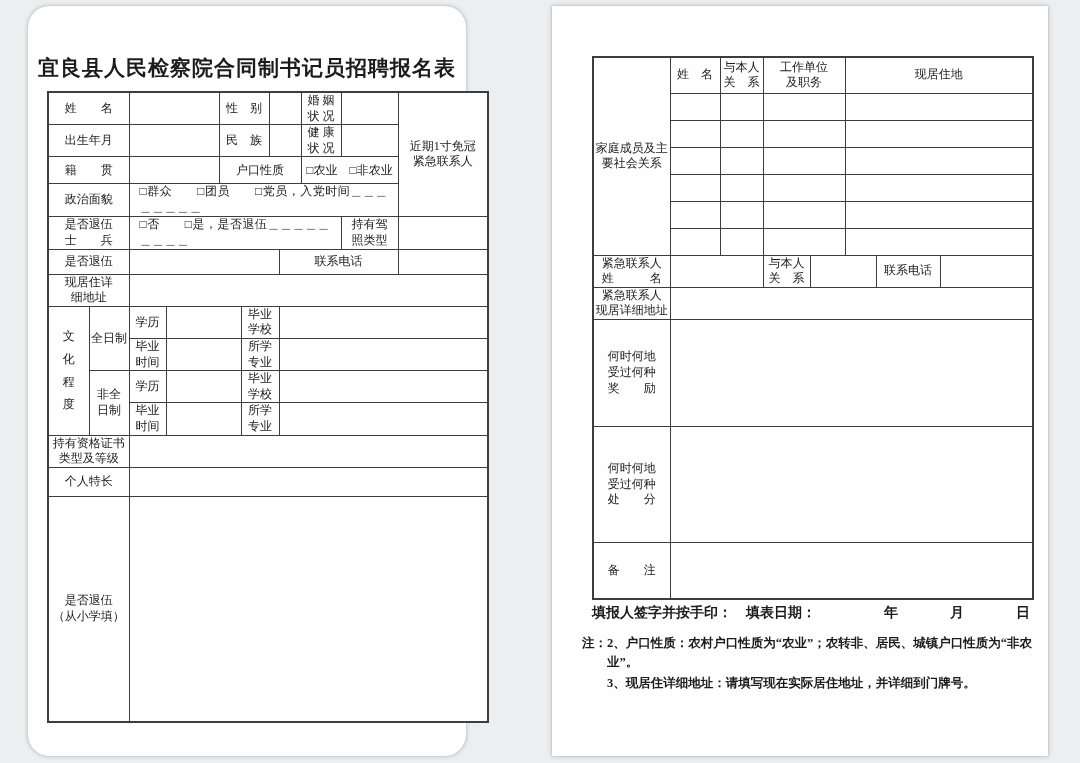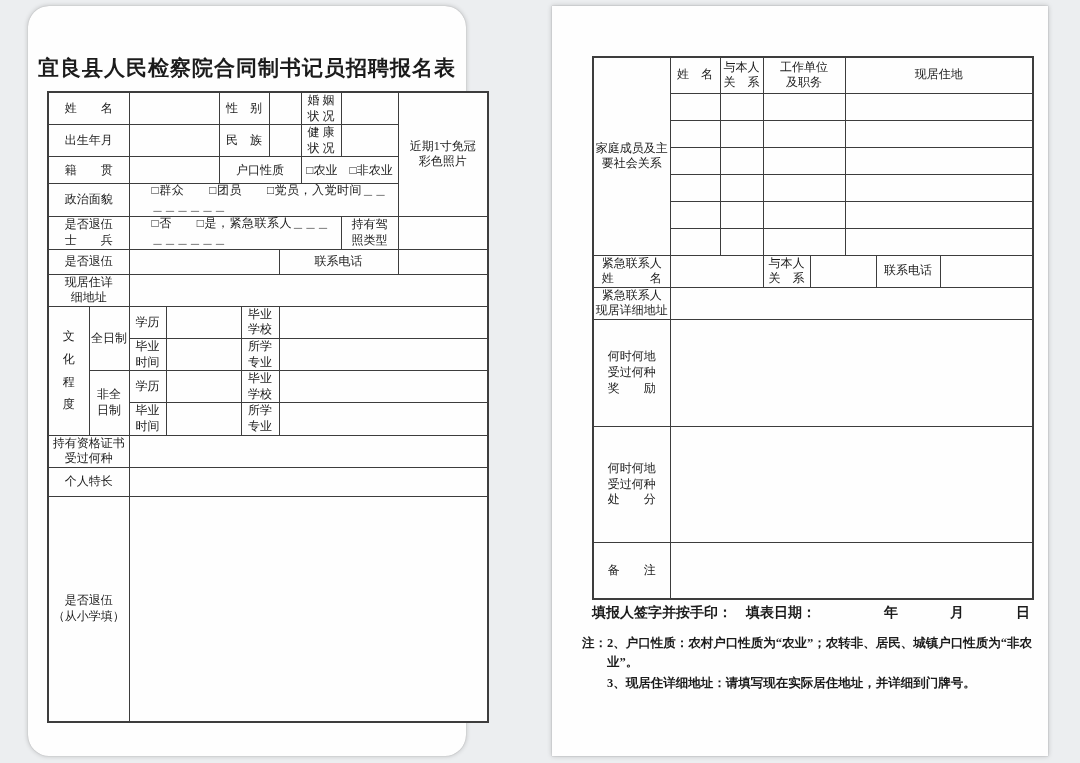--- a/index.html
+++ b/index.html
@@ -23,21 +23,21 @@
     border-collapse:collapse;table-layout:fixed;position:absolute;
     background:#fefefe;
   }
   table.left-table{left:19px;top:85px;width:440px;}
   table.right-table{left:40px;top:50px;width:440px;}
   td{
     border:1px solid #3d3d3d;padding:0 1px;font-size:12px;line-height:1.3;
     text-align:center;vertical-align:middle;white-space:pre-line;overflow:hidden;
   }
   table.form-table{border:2px solid #3d3d3d;}
-  td.opt{text-align:left;padding-left:22px;letter-spacing:.5px;font-family:Liberation Mono, monospace;}
+  td.opt{text-align:left;padding-left:10px;letter-spacing:.5px;}
   td.vert{line-height:1.9;}
   .footer-line{
     position:absolute;left:40px;right:18px;top:598px;
     font-size:14px;font-weight:bold;display:flex;align-items:baseline;justify-content:flex-end;
   }
   .footer-line .sig{flex:0 0 auto;}
   .footer-line .date-group{margin-left:auto;display:flex;align-items:baseline;}
   .footer-line .date-label{margin-right:16px;}
   .footer-line .unit{margin-left:52px;}
   .notes{
@@ -70,21 +70,21 @@
     <tbody>
         <tr style="height:29px">
       <td colspan="2">姓　　名</td>
       <td colspan="2"></td>
       <td colspan="2">性　别</td>
       <td colspan="2"></td>
       <td>婚 姻
 状 况</td>
       <td></td>
       <td rowspan="4">近期1寸免冠
-彩色照片</td>
+紧急联系人</td>
     </tr>
     <tr style="height:30px">
       <td colspan="2">出生年月</td>
       <td colspan="2"></td>
       <td colspan="2">民　族</td>
       <td colspan="2"></td>
       <td>健 康
 状 况</td>
       <td></td>
     </tr>
@@ -94,21 +94,21 @@
       <td colspan="4">户口性质</td>
       <td colspan="2">□农业　□非农业</td>
     </tr>
     <tr style="height:26px">
       <td colspan="2">政治面貌</td>
       <td colspan="8" class="opt">□群众　　□团员　　□党员，入党时间＿＿＿＿＿＿＿＿</td>
     </tr>
     <tr style="height:33px">
       <td colspan="2">是否退伍
 士　　兵</td>
-      <td colspan="7" class="opt">□否　　□是，紧急联系人＿＿＿＿＿＿＿＿＿</td>
+      <td colspan="7" class="opt">□否　　□是，是否退伍＿＿＿＿＿＿＿＿＿</td>
       <td>持有驾
 照类型</td>
       <td></td>
     </tr>
     <tr style="height:25px">
       <td colspan="2">是否退伍</td>
       <td colspan="5"></td>
       <td colspan="3">联系电话</td>
       <td></td>
     </tr>
@@ -149,21 +149,21 @@
     <tr style="height:28px">
       <td>毕业
 时间</td>
       <td colspan="2"></td>
       <td colspan="2">所学
 专业</td>
       <td colspan="4"></td>
     </tr>
     <tr style="height:29px">
       <td colspan="2">持有资格证书
-受过何种</td>
+类型及等级</td>
       <td colspan="9"></td>
     </tr>
     <tr style="height:29px">
       <td colspan="2">个人特长</td>
       <td colspan="9"></td>
     </tr>
     <tr style="height:226px">
       <td colspan="2">是否退伍
 （从小学填）</td>
       <td colspan="9"></td>

